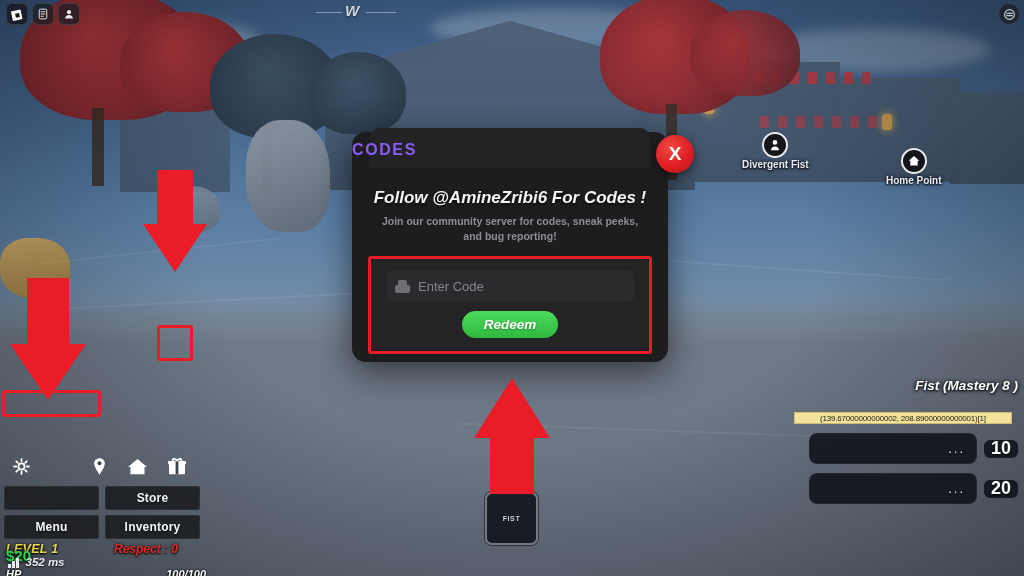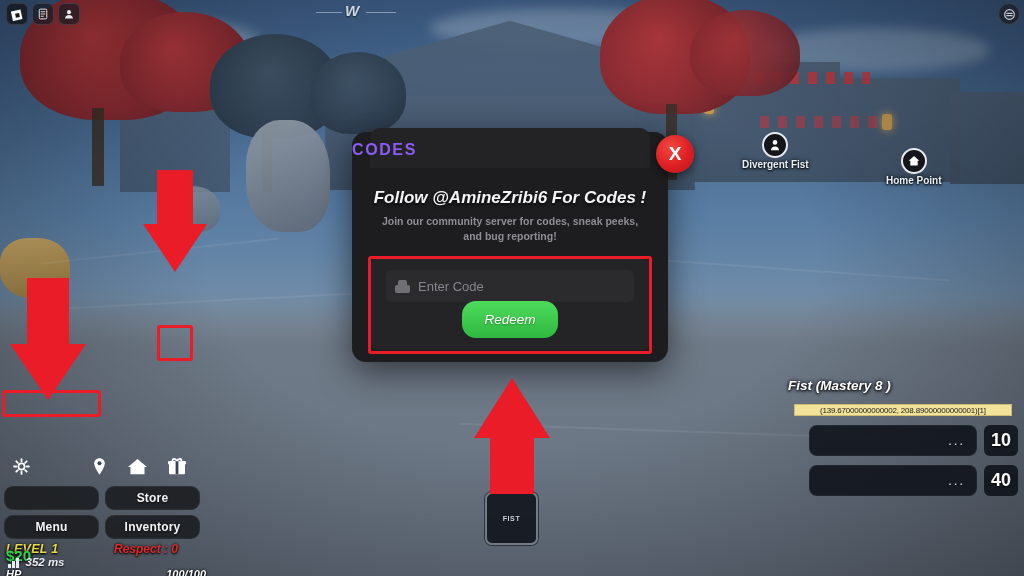--- a/index.html
+++ b/index.html
@@ -76,21 +76,21 @@
   .q-ico{
     position:absolute; top:0; width:34px; height:32px;
     display:flex; align-items:center; justify-content:center;
     color:#fff; font-size:19px; text-shadow:0 1px 3px rgba(0,0,0,.85);
   }
   #btngrid{
     position:absolute; left:4px; top:-56px; width:200px;
     display:grid; grid-template-columns:95px 95px; gap:5px 6px;
   }
   .mbtn{
-    height:24px; border-radius:9px; background:rgba(28,30,34,.92);
+    height:24px; border-radius:2px; background:rgba(28,30,34,.92);
     color:#f2f4f7; font-size:12px; font-weight:700; letter-spacing:.2px;
     display:flex; align-items:center; justify-content:center;
     border:1px solid rgba(255,255,255,.06); text-shadow:0 1px 2px rgba(0,0,0,.7);
   }
   #stats{ position:absolute; left:6px; top:0; width:200px; }
   .statline{ position:relative; height:13px; }
   .stat-lbl{
     position:absolute; left:0; top:0; font-size:11px; font-weight:700; font-style:italic;
     color:#fff; text-shadow:0 1px 2px #000,0 0 3px #000;
   }
@@ -117,37 +117,37 @@
     position:absolute; left:8px; bottom:8px; display:flex; align-items:center; gap:7px;
     color:#e9edf2; font-size:11.5px; font-style:italic; font-weight:600;
     text-shadow:0 1px 2px rgba(0,0,0,.8);
   }
   #ping .bars{ display:flex; align-items:flex-end; gap:1.5px; height:11px; }
   #ping .bars i{ width:2.5px; background:#e9edf2; display:block; }
 
   
   #right-hud{ position:absolute; right:6px; top:378px; width:230px; }
   #mastery-title{
-    text-align:left; color:#fff; font-size:13.5px; font-weight:800; font-style:italic;
-    text-shadow:0 1px 3px #000,0 0 4px #000; margin-bottom:11px;
+    text-align:right; color:#fff; font-size:13.5px; font-weight:800; font-style:italic;
+    text-shadow:0 1px 3px #000,0 0 4px #000; margin-bottom:19px;
   }
   #debug-coords{
     margin:0 auto 9px; width:218px; height:12px; line-height:12px;
     background:#f2e39b; color:#1a1a1a; font-size:8px; font-family:"Liberation Sans",sans-serif;
     text-align:center; overflow:hidden; white-space:nowrap; border:1px solid #cdbb72;
     letter-spacing:-.2px;
   }
   .skillrow{ display:flex; align-items:center; gap:7px; margin-bottom:9px; justify-content:flex-end; }
   .skillbar{
     width:168px; height:31px; border-radius:8px; background:rgba(16,20,28,.90);
     display:flex; align-items:center; justify-content:flex-end; padding-right:11px;
     color:#dfe4ea; font-size:13px; letter-spacing:2px; border:1px solid rgba(255,255,255,.05);
   }
   .skillnum{
-    min-width:34px; height:31px; border-radius:6px; background:rgba(16,20,28,.90);
+    min-width:34px; height:18px; border-radius:6px; background:rgba(16,20,28,.90);
     display:flex; align-items:center; justify-content:center;
     color:#fff; font-size:18px; font-weight:800; text-shadow:0 1px 2px #000;
   }
 
   
   #hotbar{ position:absolute; left:485px; top:492px; }
   .slot{
     width:53px; height:53px; border-radius:7px; background:rgba(20,24,32,.94);
     border:2px solid rgba(190,200,214,.55);
     display:flex; align-items:center; justify-content:center;
@@ -202,24 +202,24 @@
   #code-input-icon::after{
     content:""; position:absolute; left:3px; top:0; width:9px; height:7px;
     background:#a9a9ae; border-radius:2px 2px 0 0;
   }
   #code-input{
     flex:1; background:transparent; border:none; outline:none;
     color:#d9d9de; font-size:13px; font-family:"Liberation Sans",sans-serif;
   }
   #code-input::placeholder{ color:#85858b; }
   #redeem-button{
-    position:absolute; left:50%; transform:translateX(-50%); top:43px;
-    width:96px; height:37px; border-radius:14px; border:none; cursor:pointer;
+    position:absolute; left:50%; transform:translateX(-50%); top:53px;
+    width:96px; height:27px; border-radius:14px; border:none; cursor:pointer;
     background:linear-gradient(180deg,#4ddb5c 0%,#2fb83f 100%);
-    color:#fff; font-size:13.5px; font-weight:400; font-style:italic;
+    color:#fff; font-size:13.5px; font-weight:700; font-style:italic;
     font-family:"Liberation Sans",sans-serif; text-shadow:0 1px 2px rgba(0,0,0,.35);
   }
 
   
   .ann-box{ position:absolute; border:3px solid #ea1c28; border-radius:3px; pointer-events:none; }
   .ann-arrow{ position:absolute; pointer-events:none; }
 </style>
 </head>
 <body>
 
@@ -386,21 +386,21 @@
 <div id="right-hud">
   <div id="mastery-title">Fist (Mastery  8 )</div>
   <div id="debug-coords">(139.67000000000002, 208.89000000000001)[1]</div>
 
   <div class="skillrow">
     <div class="skillbar">...</div>
     <div class="skillnum">10</div>
   </div>
   <div class="skillrow">
     <div class="skillbar">...</div>
-    <div class="skillnum">40</div>
+    <div class="skillnum">20</div>
   </div>
 </div>
 
 <div id="codes-modal">
   <div id="modal-titlebar"></div>
   <div id="modal-title">CODES</div>
   <button id="close-button">X</button>
 
   <div id="modal-headline">Follow @AmineZribi6 For Codes !</div>
   <div id="modal-sub">Join our community server for codes, sneak peeks, and bug reporting!</div>

